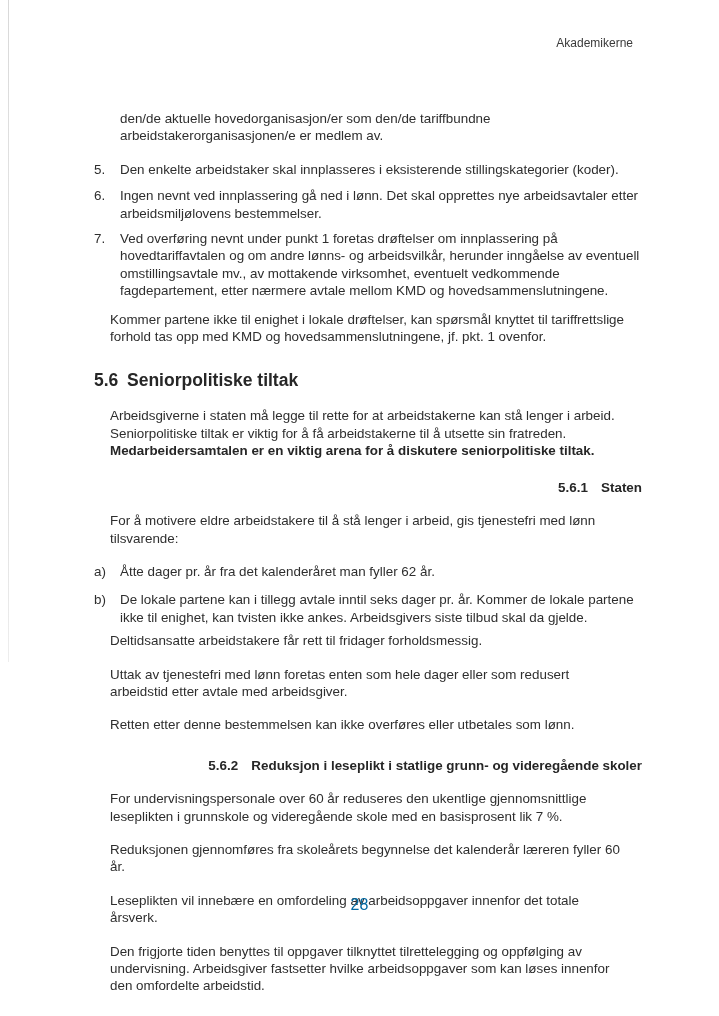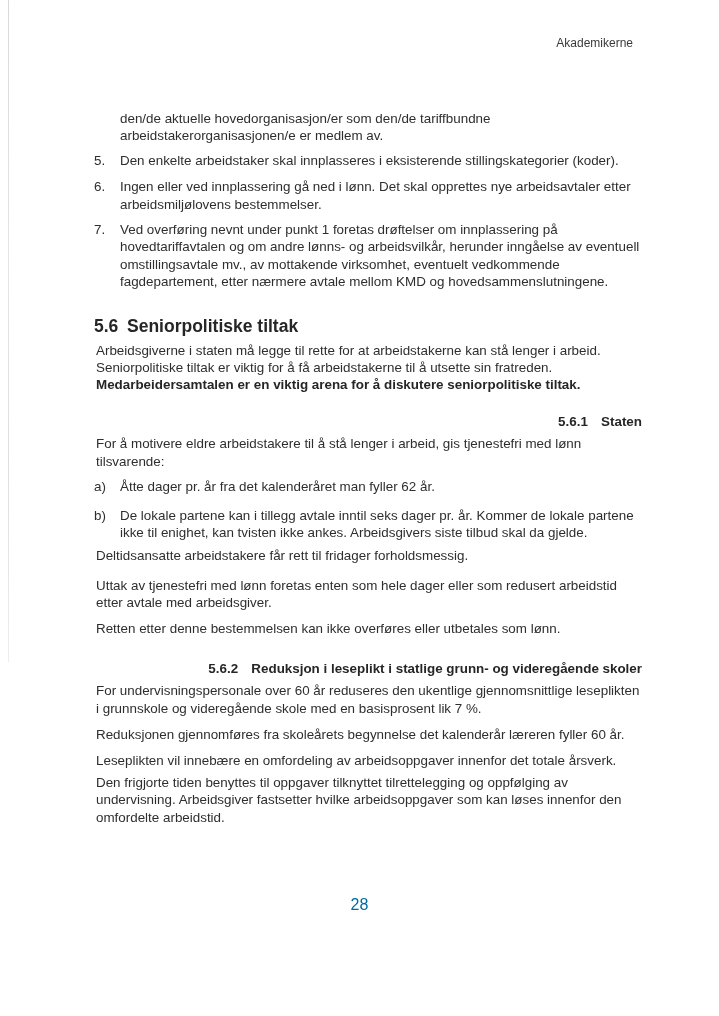--- a/index.html
+++ b/index.html
@@ -34,21 +34,21 @@
     color: #3a3a3a;
   }
   .content {
     position: absolute;
     left: 94px;
     top: 52px;
     width: 548px;
     font-size: 13.4px;
     line-height: 17.4px;
   }
-  p { margin: 2px; }
+  p { margin: 16px; }
   .p-gap { margin-top: 12px; }
   .cont-para {
     margin-top: 58px;
     margin-left: 26px;
   }
   .list-item {
     display: flex;
     align-items: flex-start;
   }
   .list-item .marker {
@@ -109,28 +109,29 @@
 
     <p class="cont-para">den/de aktuelle hovedorganisasjon/er som den/de tariffbundne arbeidstakerorganisasjonen/e er medlem av.</p>
 
     <div class="list-item mt7">
       <span class="marker">5.</span>
       <span class="li-text">Den enkelte arbeidstaker skal innplasseres i eksisterende stillingskategorier (koder).</span>
     </div>
 
     <div class="list-item mt9">
       <span class="marker">6.</span>
-      <span class="li-text">Ingen eller ved innplassering gå ned i lønn. Det skal opprettes nye arbeidsavtaler etter arbeidsmiljølovens bestemmelser.</span>
+      <span class="li-text">Ingen nevnt ved innplassering gå ned i lønn. Det skal opprettes nye arbeidsavtaler etter arbeidsmiljølovens bestemmelser.</span>
     </div>
 
     <div class="list-item mt8">
       <span class="marker">7.</span>
       <span class="li-text">Ved overføring nevnt under punkt 1 foretas drøftelser om innplassering på hovedtariffavtalen og om andre lønns- og arbeidsvilkår, herunder inngåelse av eventuell omstillingsavtale mv., av mottakende virksomhet, eventuelt vedkommende fagdepartement, etter nærmere avtale mellom KMD og hovedsammenslutningene.</span>
     </div>
 
+    <p class="mt11">Kommer partene ikke til enighet i lokale drøftelser, kan spørsmål knyttet til tariffrettslige forhold tas opp med KMD og hovedsammenslutningene, jf. pkt. 1 ovenfor.</p>
 
     <div class="h2">
       <span class="h-num">5.6</span>
       <span>Seniorpolitiske tiltak</span>
     </div>
 
     <p><span>Arbeidsgiverne i staten må legge til rette for at arbeidstakerne kan stå lenger i arbeid. Seniorpolitiske tiltak er viktig for å få arbeidstakerne til å utsette sin fratreden.</span>
 <span class="bold-sentence">Medarbeidersamtalen er en viktig arena for å diskutere seniorpolitiske tiltak.</span></p>
 
     <div class="h3">

